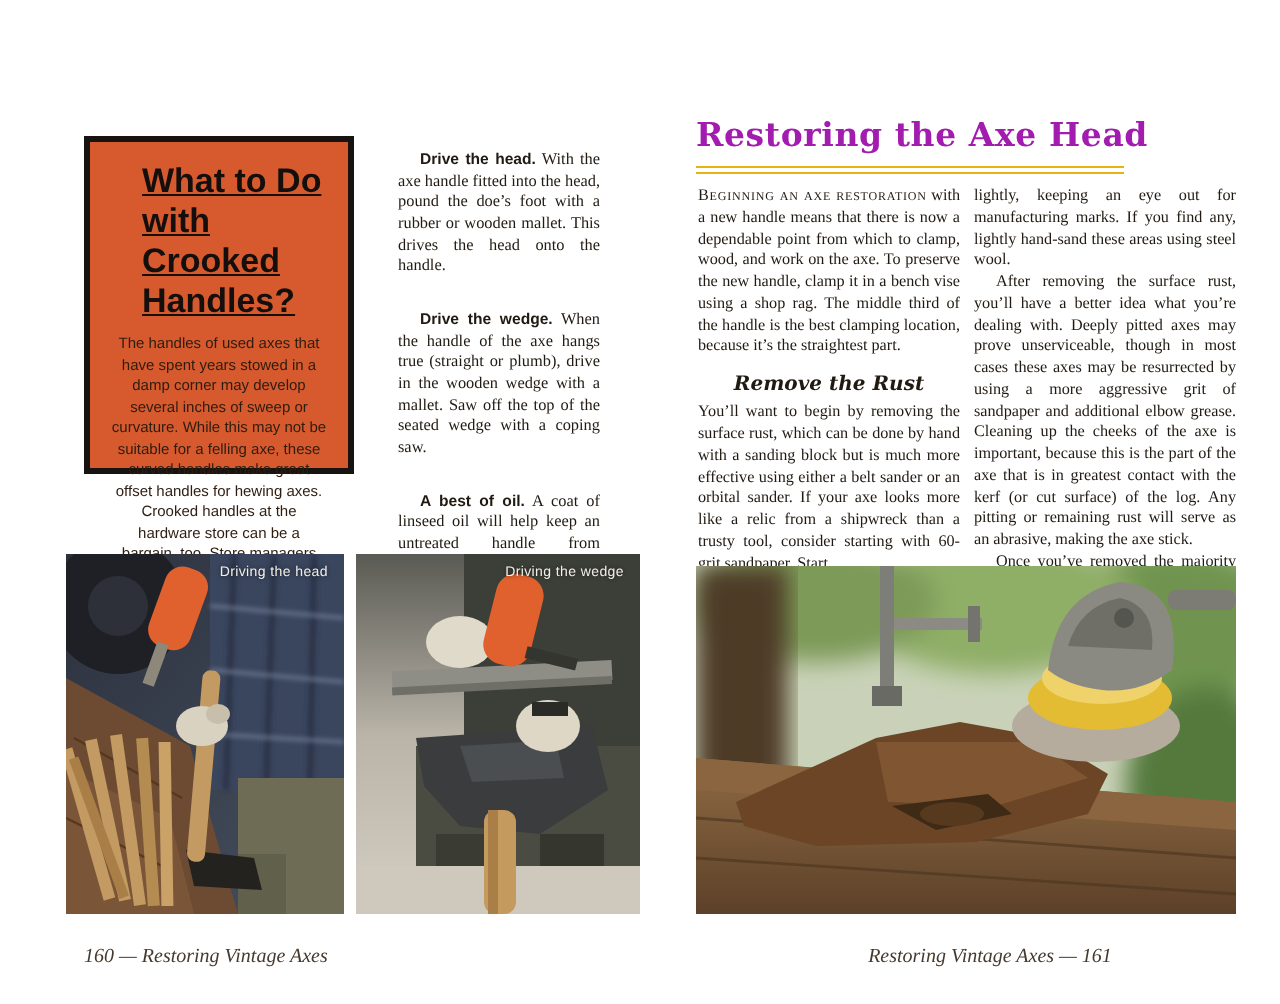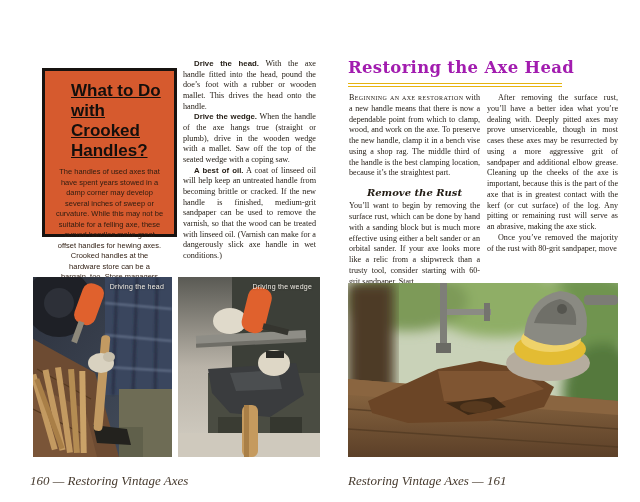--- a/index.html
+++ b/index.html
@@ -20,37 +20,37 @@
   }
   .box-body {
     font-family:"Liberation Sans", sans-serif; font-size:7.5px;
     line-height:1.4; color:#2e1c10; margin:0;text-align:center;
   }
 
   .mid-col {
     position:absolute; left:183px; top:59px; width:133px;
     font-size:8.2px; line-height:1.3; text-align:justify; color:#211a12;
   }
-  .mid-col p { margin:0; text-indent:11px; }
+  .mid-col p { margin:16px; text-indent:11px; }
   .lead { font-family:"Liberation Sans", sans-serif; font-weight:bold; font-size:7.8px; }
 
   .photo { position:absolute; overflow:hidden; background:#555; }
   .photo svg { display:block; }
   .caption {
     position:absolute; top:6px; right:8px; color:#f3efe7;
     font-family:"Liberation Sans", sans-serif; font-size:7px;
     letter-spacing:0.2px; text-shadow:0 0 2px rgba(0,0,0,0.55);
   }
 
   .footer {
-    position:absolute; top:473px; font-style:italic; font-size:13px;
-    color:#463a2e; font-family:"Liberation Serif", serif;
+    position:absolute; top:473px; font-style:italic; font-size:10px;
+    color:#463a2e; font-family:"Liberation Serif", serif;margin-left:12px;
   }
   .footer-left  { left:30px; }
-  .footer-right { left:348px; width:270px; text-align:left; }
+  .footer-right { left:348px; width:270px; text-align:center; }
 
   
   .heading {
     position:absolute; left:348px; top:58px; width:280px; margin:0;
     font-family:"DejaVu Serif", serif; font-weight:bold; font-size:16.5px;
     letter-spacing:0.3px; color:#a21caf;
   }
   .double-rule {
     position:absolute; left:348px; top:83px; width:214px; height:2px;
     border-top:1.7px solid #e5b410; border-bottom:1.2px solid #e5b410;
@@ -185,20 +185,21 @@
   <h1 class="heading">Restoring the Axe Head</h1>
   <div class="double-rule"></div>
 
   <div class="col colA">
     <p><span class="smallcaps">Beginning an axe restoration</span><span> with a new handle means that there is now a dependable point from which to clamp, wood, and work on the axe. To preserve the new handle, clamp it in a bench vise using a shop rag. The middle third of the handle is the best clamping location, because it’s the straightest part.</span></p>
     <p class="subhead">Remove the Rust</p>
     <p>You’ll want to begin by removing the surface rust, which can be done by hand with a sanding block but is much more effective using either a belt sander or an orbital sander. If your axe looks more like a relic from a shipwreck than a trusty tool, consider starting with 60-grit sandpaper. Start</p>
   </div>
 
   <div class="col colB">
+    <p>lightly, keeping an eye out for manufacturing marks. If you find any, lightly hand-sand these areas using steel wool.</p>
     <p class="indent">After removing the surface rust, you’ll have a better idea what you’re dealing with. Deeply pitted axes may prove unserviceable, though in most cases these axes may be resurrected by using a more aggressive grit of sandpaper and additional elbow grease. Cleaning up the cheeks of the axe is important, because this is the part of the axe that is in greatest contact with the kerf (or cut surface) of the log. Any pitting or remaining rust will serve as an abrasive, making the axe stick.</p>
     <p class="indent">Once you’ve removed the majority of the rust with 80-grit sandpaper, move</p>
   </div>
 
   <div class="photo" style="left:348px; top:283px; width:270px; height:174px;">
     <svg width="270" height="174" viewBox="0 0 270 174">
       <defs>
         <filter id="pcBlur">
             <feGaussianBlur stdDeviation="6"></feGaussianBlur>
           </filter>

